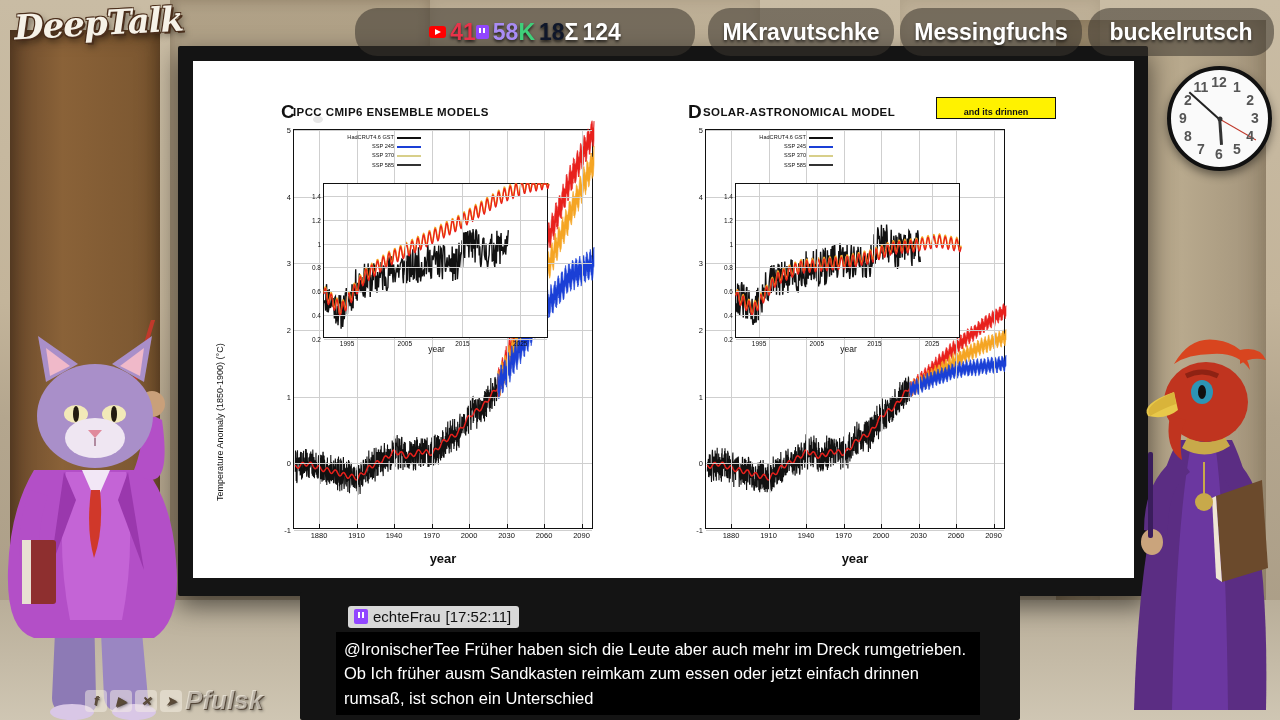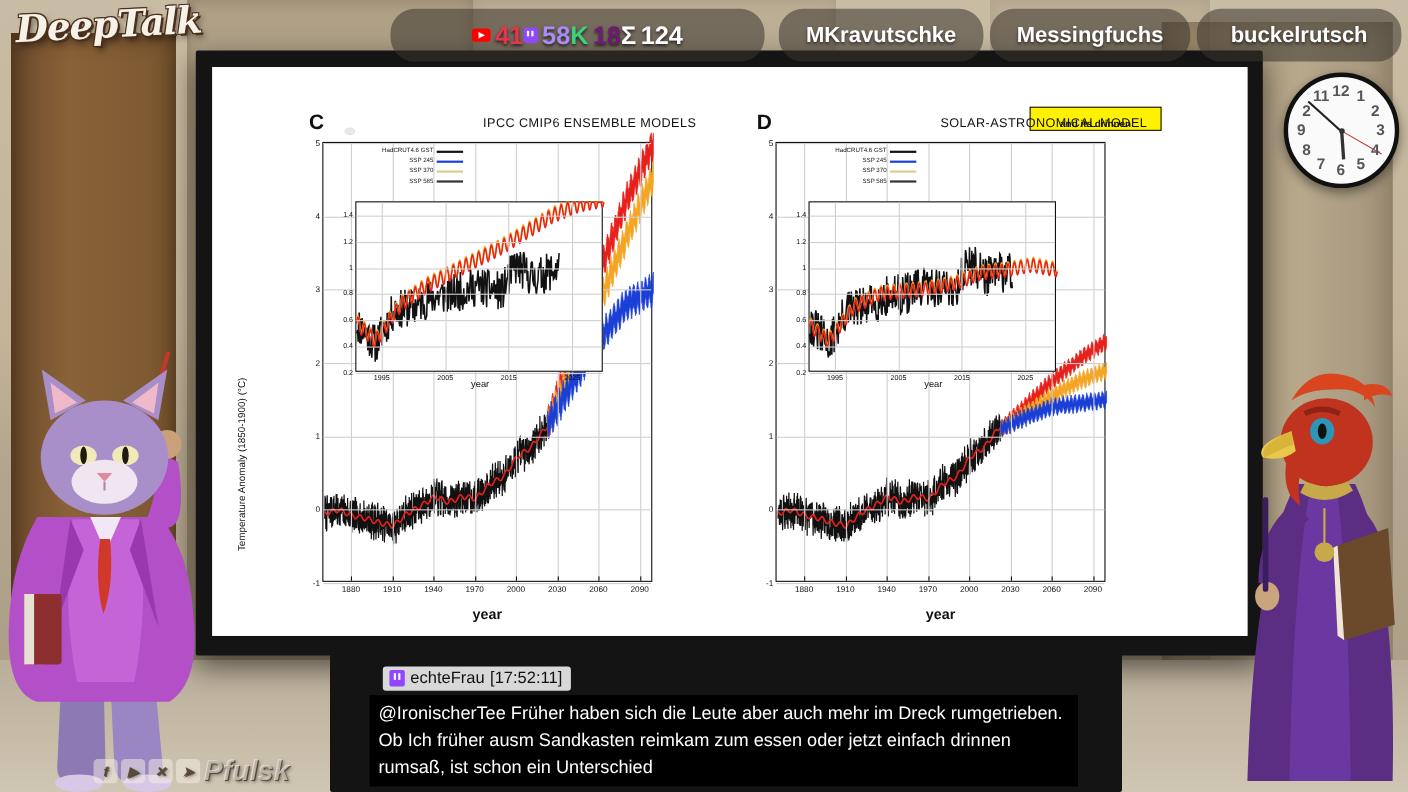--- a/index.html
+++ b/index.html
@@ -53,21 +53,21 @@
   .smudge { position:absolute; background:rgba(120,120,120,.18); border-radius:50%; }
 
   
   .panel { position:absolute; top:0; }
   .panel-letter {
     position:absolute; font-weight:bold; font-size:19px; color:#111;
     font-family:"Liberation Sans", sans-serif;
   }
   .panel-title {
     position:absolute; font-size:11.5px; letter-spacing:.4px; color:#111;
-    white-space:nowrap; text-align:right;
+    white-space:nowrap; text-align:left;font-weight:bold;
   }
   .axis-box {
     position:absolute; border:1.6px solid #111; background:#fff;
   }
   .gridline-v, .gridline-h { position:absolute; background:#cfcfcf; }
   .gridline-v { width:1px; top:0; bottom:0; }
   .gridline-h { height:1px; left:0; right:0; }
   .ytick-label {
     position:absolute; font-size:7.5px; color:#111; right:100%;
     padding-right:3px; text-align:right; white-space:nowrap;
@@ -121,21 +121,21 @@
     letter-spacing:-1px; transform:rotate(-3deg);
   }
   .pill {
     position:absolute; top:8px; height:48px;
     background:rgba(58,52,46,.55);
     border-radius:22px;
     display:flex; align-items:center; justify-content:center;
     padding:0 16px;
     color:#fff;
   }
-  .pill.user { font-size:20px; font-weight:bold; text-shadow:0 2px 3px rgba(0,0,0,.6); }
+  .pill.user { font-size:23px; font-weight:bold; text-shadow:0 2px 3px rgba(0,0,0,.6); }
   #stats { left:355px; width:340px; gap:0; }
   .stat { display:flex; align-items:center; gap:4px; font-size:23px; font-weight:bold;
           text-shadow:0 2px 3px rgba(0,0,0,.7); }
   .yt-ico {
     width:17px; height:12px; background:#ff0000; border-radius:3px;
     display:inline-flex; align-items:center; justify-content:center;
   }
   .yt-ico::after { content:""; border-left:6px solid #fff; border-top:3.5px solid transparent;
                    border-bottom:3.5px solid transparent; margin-left:1px; }
   .tw-ico {
@@ -516,21 +516,21 @@
       <div class="stat">
         <span class="yt-ico"></span>
         <span style="color:#e8334a">41</span>
       </div>
       <div class="stat">
         <span class="tw-ico"></span>
         <span style="color:#a98cf5">58</span>
       </div>
       <div class="stat">
         <span style="color:#3fd07a">K</span>
-        <span style="color:#701a75">18</span>
+        <span style="color:#0f172a">18</span>
       </div>
       <div class="stat">
         <span style="color:#ffffff">Σ</span>
         <span style="color:#ffffff">124</span>
       </div>
     </div>
   <div class="pill user" id="u0" style="left:708px;width:186px;">MKravutschke</div>
   <div class="pill user" id="u2" style="left:1088px;width:186px;">buckelrutsch</div>
   <div class="pill user" id="u1" style="left:900px;width:182px;">Messingfuchs</div>
 </div>

